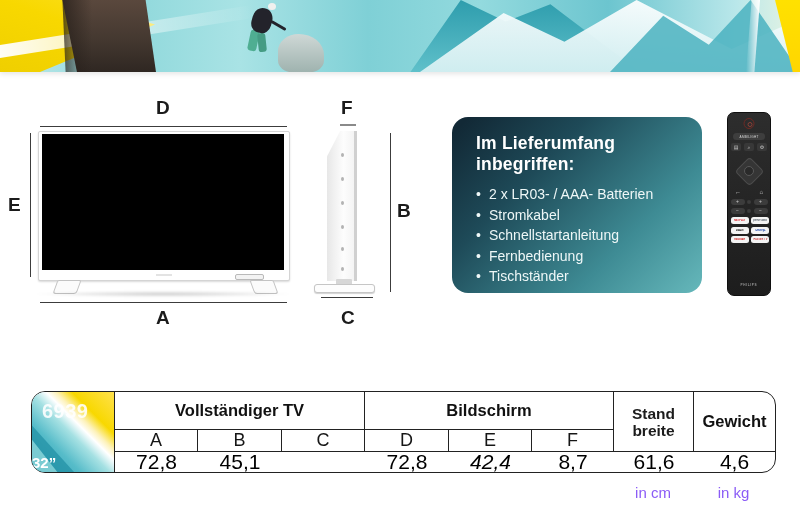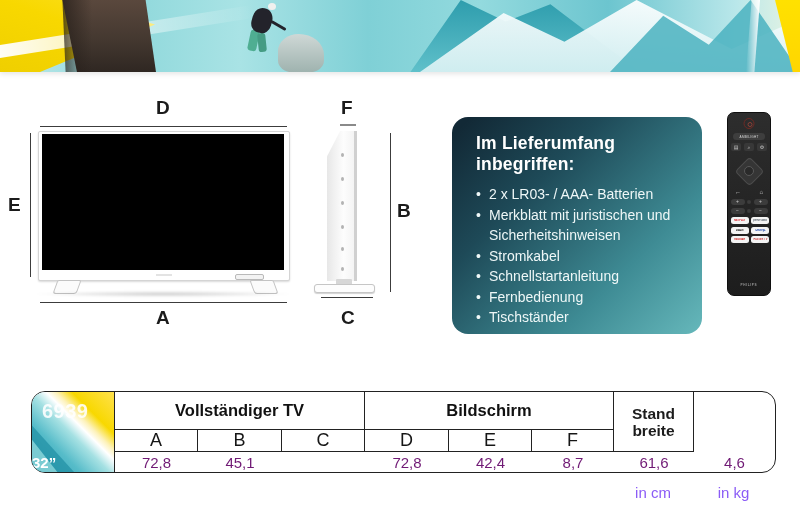--- a/index.html
+++ b/index.html
@@ -74,21 +74,21 @@
        background:linear-gradient(to right,#e7e7e7,#fdfdfd 55%,#f1f1f1);
        clip-path:polygon(44% 0,100% 0,100% 100%,0 100%,0 17%);
        filter:drop-shadow(0 0 1px #b5b5b5);}
   .side-front-edge{position:absolute;right:0;top:0;width:3px;height:100%;background:#d0d0d0;}
   .screw{position:absolute;left:14px;width:3px;height:4px;background:#b3b3b3;border-radius:50%;}
   .side-neck{position:absolute;left:336px;top:279px;width:16px;height:7px;background:#d7d7d7;border-radius:1px;}
   .side-base{position:absolute;left:314px;top:284px;width:59px;height:7px;background:#fdfdfd;
        border:1px solid #c6c6c6;border-radius:3px;box-shadow:0 1px 1px rgba(0,0,0,.18);}
 
   
-  .incl-box{position:absolute;left:452px;top:117px;width:250px;height:217px;border-radius:16px;
+  .incl-box{position:absolute;left:452px;top:117px;width:250px;height:176px;border-radius:16px;
        background:linear-gradient(315deg,#66b8bb 0%,#3e8b94 30%,#1e4a58 68%,#122936 96%);
        color:#fff;box-sizing:border-box;padding:16px 18px 0 24px;}
   .incl-title{font-size:17.5px;font-weight:700;letter-spacing:.2px;margin:0 0 9px 0;}
   .incl-list{list-style:none;margin:0;padding:0;font-size:14px;color:#eef7f7;}
   .incl-list li{position:relative;padding-left:13px;line-height:20.5px;width:200px;}
   .incl-list li::before{content:"•";position:absolute;left:0;top:0;}
 
   
   .remote{position:absolute;left:727px;top:112px;width:44px;height:184px;border-radius:7px;
        background:linear-gradient(#2d2d2d,#1d1d1d);border:1px solid #101010;box-sizing:border-box;}
@@ -129,21 +129,21 @@
   
   .spec-table{position:absolute;left:31px;top:391px;width:743px;height:80px;
        border:1.5px solid #222;border-radius:14px;overflow:hidden;display:grid;
        grid-template-columns:83px 83px 84px 83px 84px 83px 82px 80px 81px;
        grid-template-rows:38px 22px 20px;background:#fff;box-sizing:content-box;}
   .cell{display:flex;align-items:center;justify-content:center;box-sizing:border-box;}
   .br{border-right:1px solid #222;}
   .bb{border-bottom:1px solid #222;}
   .group-h{font-size:16.5px;font-weight:700;color:#111;}
   .letter{font-size:18px;font-weight:400;color:#161616;}
-  .val{font-size:15px;color:#701a75;}
+  .val{font-size:21px;color:#000000;}
   .stand-wrap{font-size:15.5px;font-weight:700;line-height:17px;text-align:center;}
   .badge{position:relative;grid-column:1;grid-row:1/4;overflow:hidden;
        background:linear-gradient(225deg,#ffe14d 0%,#f8d800 26%,#fdf2bb 36%,#ffffff 42%,
                   #a6e1e3 52%,#56bcc9 70%,#2f9fb4 100%);}
   .badge-ridge{position:absolute;left:0;top:22px;width:60px;height:58px;background:#2391a6;opacity:.75;
        clip-path:polygon(0 20%,70% 100%,0 100%);}
   .badge-ridge2{position:absolute;left:0;top:34px;width:46px;height:46px;background:#8fd8dc;opacity:.8;
        clip-path:polygon(0 30%,55% 100%,0 100%);}
   .badge-model{position:absolute;left:10px;top:8px;font-size:20px;font-weight:700;
        color:rgba(255,255,255,.88);letter-spacing:.5px;}
@@ -209,21 +209,20 @@
 
   <div class="vline" style="left:390px;top:133px;height:159px;"></div>
   <div class="dim-label" style="left:397px;top:200px;">B</div>
   <div class="hline" style="left:321px;top:297px;width:52px;"></div>
   <div class="dim-label" style="left:341px;top:307px;">C</div>
 
   <div class="incl-box">
     <p class="incl-title">Im Lieferumfang inbegriffen:</p>
     <ul class="incl-list">
       <li>2 x LR03- / AAA- Batterien</li>
-      <li>Merkblatt mit juristischen und Sicherheitshinweisen</li>
       <li>Stromkabel</li>
       <li>Schnellstartanleitung</li>
       <li>Fernbedienung</li>
       <li>Tischständer</li>
     </ul>
   </div>
 
   <div class="remote">
     <div class="power-btn"></div>
     <div class="ambi-bar">
@@ -286,32 +285,33 @@
     </div>
 
     <div class="cell group-h br bb" style="grid-column:2/5;grid-row:1;">Vollständiger TV</div>
     <div class="cell group-h br bb" style="grid-column:5/8;grid-row:1;">Bildschirm</div>
     <div class="cell br bb" style="grid-column:8;grid-row:1/3;">
       <div class="stand-wrap">
         <div>Stand</div>
         <div>breite</div>
       </div>
     </div>
+    <div class="cell group-h bb" style="grid-column:9;grid-row:1/3;">Gewicht</div>
 
     <div class="cell letter br bb" style="grid-column:2;grid-row:2;">A</div>
     <div class="cell letter br bb" style="grid-column:3;grid-row:2;">B</div>
     <div class="cell letter br bb" style="grid-column:4;grid-row:2;">C</div>
     <div class="cell letter br bb" style="grid-column:5;grid-row:2;">D</div>
     <div class="cell letter br bb" style="grid-column:6;grid-row:2;">E</div>
     <div class="cell letter br bb" style="grid-column:7;grid-row:2;">F</div>
 
     <div class="cell val" style="grid-column:2;grid-row:3;">72,8</div>
     <div class="cell val" style="grid-column:3;grid-row:3;">45,1</div>
     <div class="cell val" style="grid-column:5;grid-row:3;">72,8</div>
-    <div class="cell val" style="grid-column:6;grid-row:3;">42,4</div>
+    <div class="cell val" style="grid-column:6;grid-row:3;font-style:italic;">42,4</div>
     <div class="cell val" style="grid-column:7;grid-row:3;">8,7</div>
     <div class="cell val" style="grid-column:8;grid-row:3;">61,6</div>
     <div class="cell val" style="grid-column:9;grid-row:3;">4,6</div>
   </div>
 
   <div class="unit" style="left:613px;top:484px;width:80px;">in cm</div>
   <div class="unit" style="left:693px;top:484px;width:81px;">in kg</div>
 
 </div>
 

